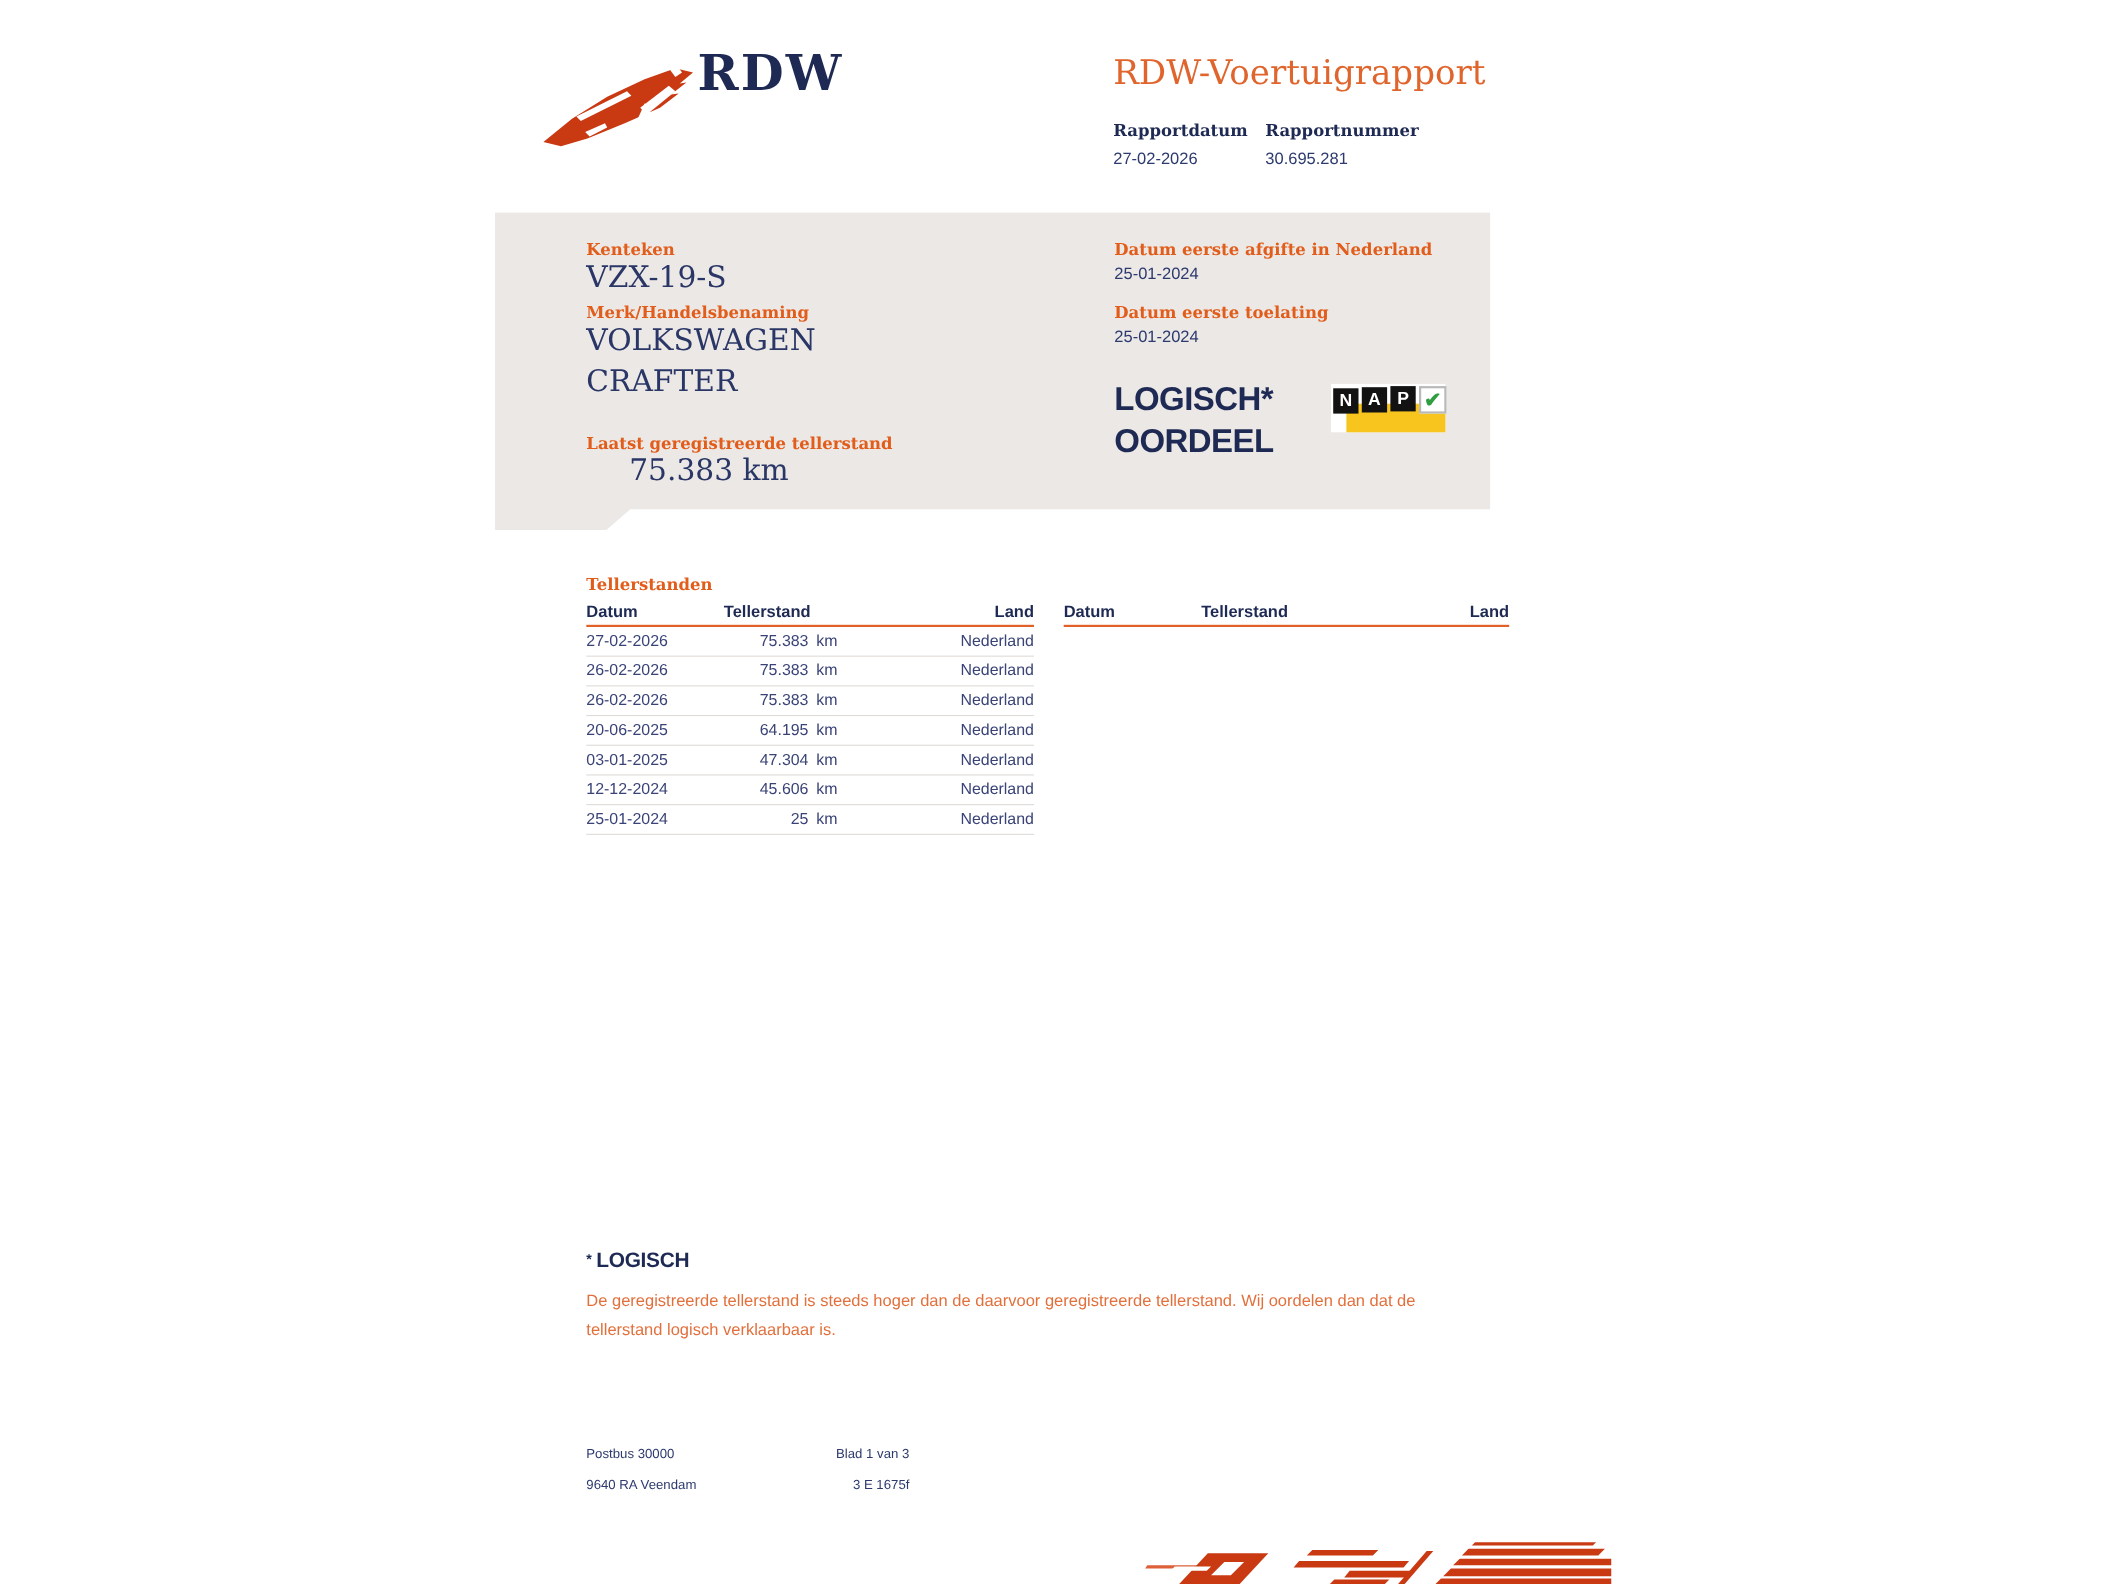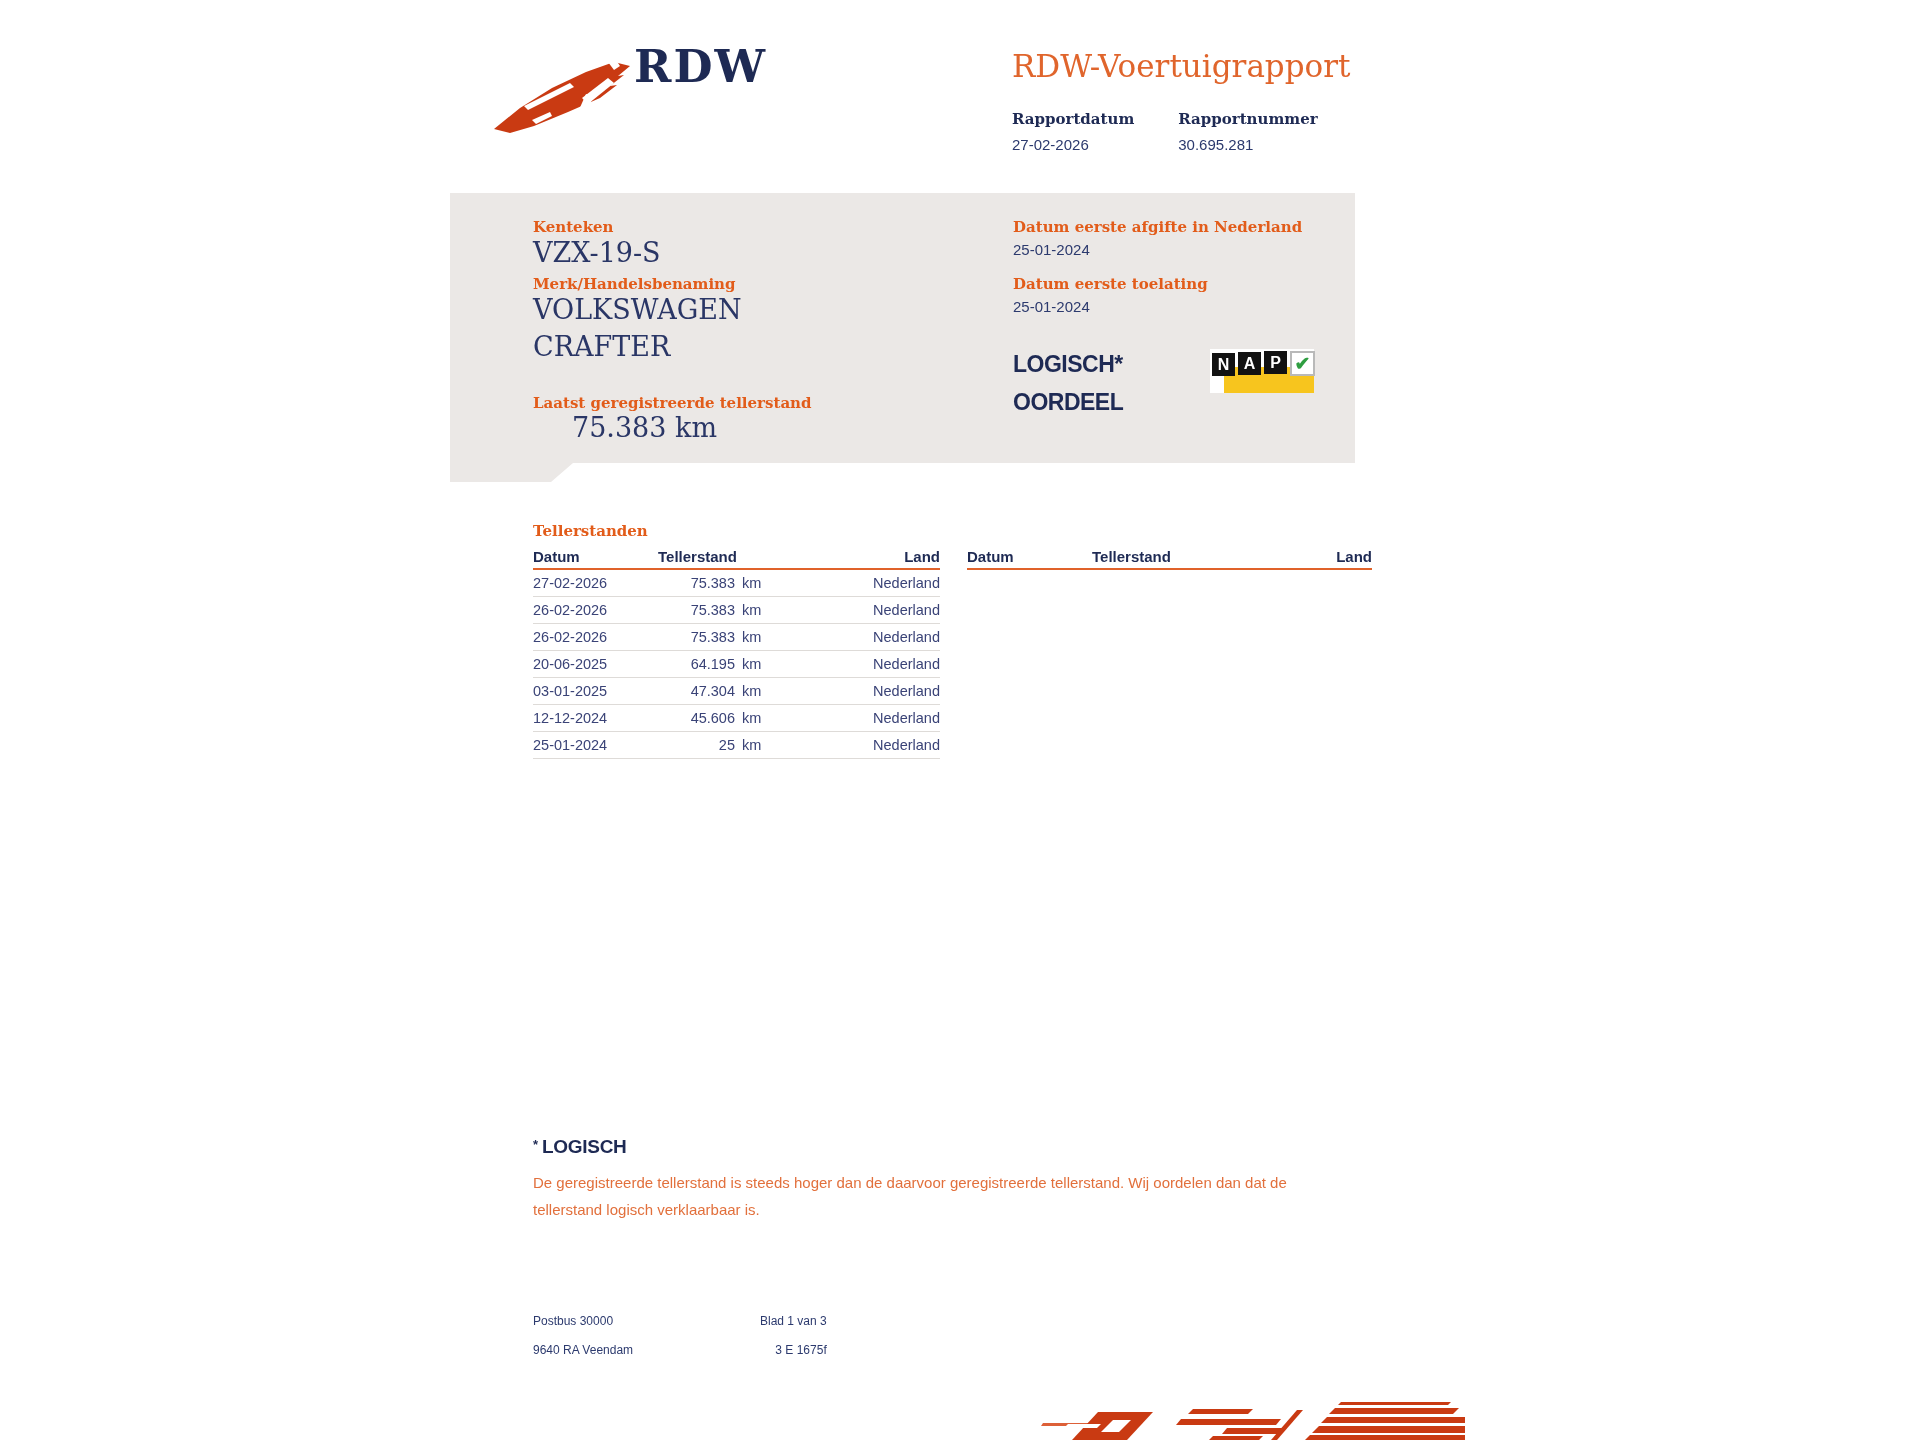--- a/index.html
+++ b/index.html
@@ -14,21 +14,21 @@
   .logo-swoosh { position:absolute; left:490px; top:54px; width:150px; height:80px; }
   .wordmark {
     position:absolute; left:634px; top:40px;
     font-family:"DejaVu Serif", serif; font-weight:bold;
     font-size:45px; letter-spacing:2px; color:#1e2a54;
   }
   .doc-title {
     position:absolute; left:1012px; top:48px;
     font-family:"DejaVu Serif", serif; font-size:31px; color:#e0652c;
   }
-  .meta { position:absolute; left:1012px; top:110px; display:flex; gap:28px; }
+  .meta { position:absolute; left:1012px; top:110px; display:flex; }
   .meta .col { display:flex; flex-direction:column; }
   .meta .col.num { margin-left:16px; }
   .meta-label {
     font-family:"DejaVu Serif", serif; font-weight:bold;
     font-size:15px; color:#1e2a54; margin-bottom:8px;
   }
   .meta-value { font-size:15px; color:#2c3a6e; }
   
   .panel {
     position:absolute; left:450px; top:193px; width:905px; height:289px;
@@ -38,21 +38,21 @@
   .field-label {
     font-family:"DejaVu Serif", serif; font-weight:bold;
     font-size:15px; color:#e25c1a;
   }
   .big-value {
     font-family:"DejaVu Serif", serif; font-size:27px; color:#2a3666;
   }
   .p-abs { position:absolute; }
   .oordeel {
     position:absolute; left:563px; top:152px;
-    font-size:23px; font-weight:800; letter-spacing:-0.5px;
+    font-size:30px; font-weight:800; letter-spacing:-0.5px;
     line-height:38px; color:#1e2a54;
   }
   
   .nap { position:absolute; left:760px; top:156px; width:104px; height:44px; background:#ffffff; }
   .nap-yellow { position:absolute; left:14px; top:18px; right:0; bottom:0; background:#f7c51e; }
   .nap-boxes { position:absolute; left:2px; top:4px; display:flex; gap:3px; }
   .nap-letter {
     width:23px; height:23px; background:#121212; color:#ffffff;
     font-size:16px; font-weight:bold; display:flex; align-items:center; justify-content:center;
   }

